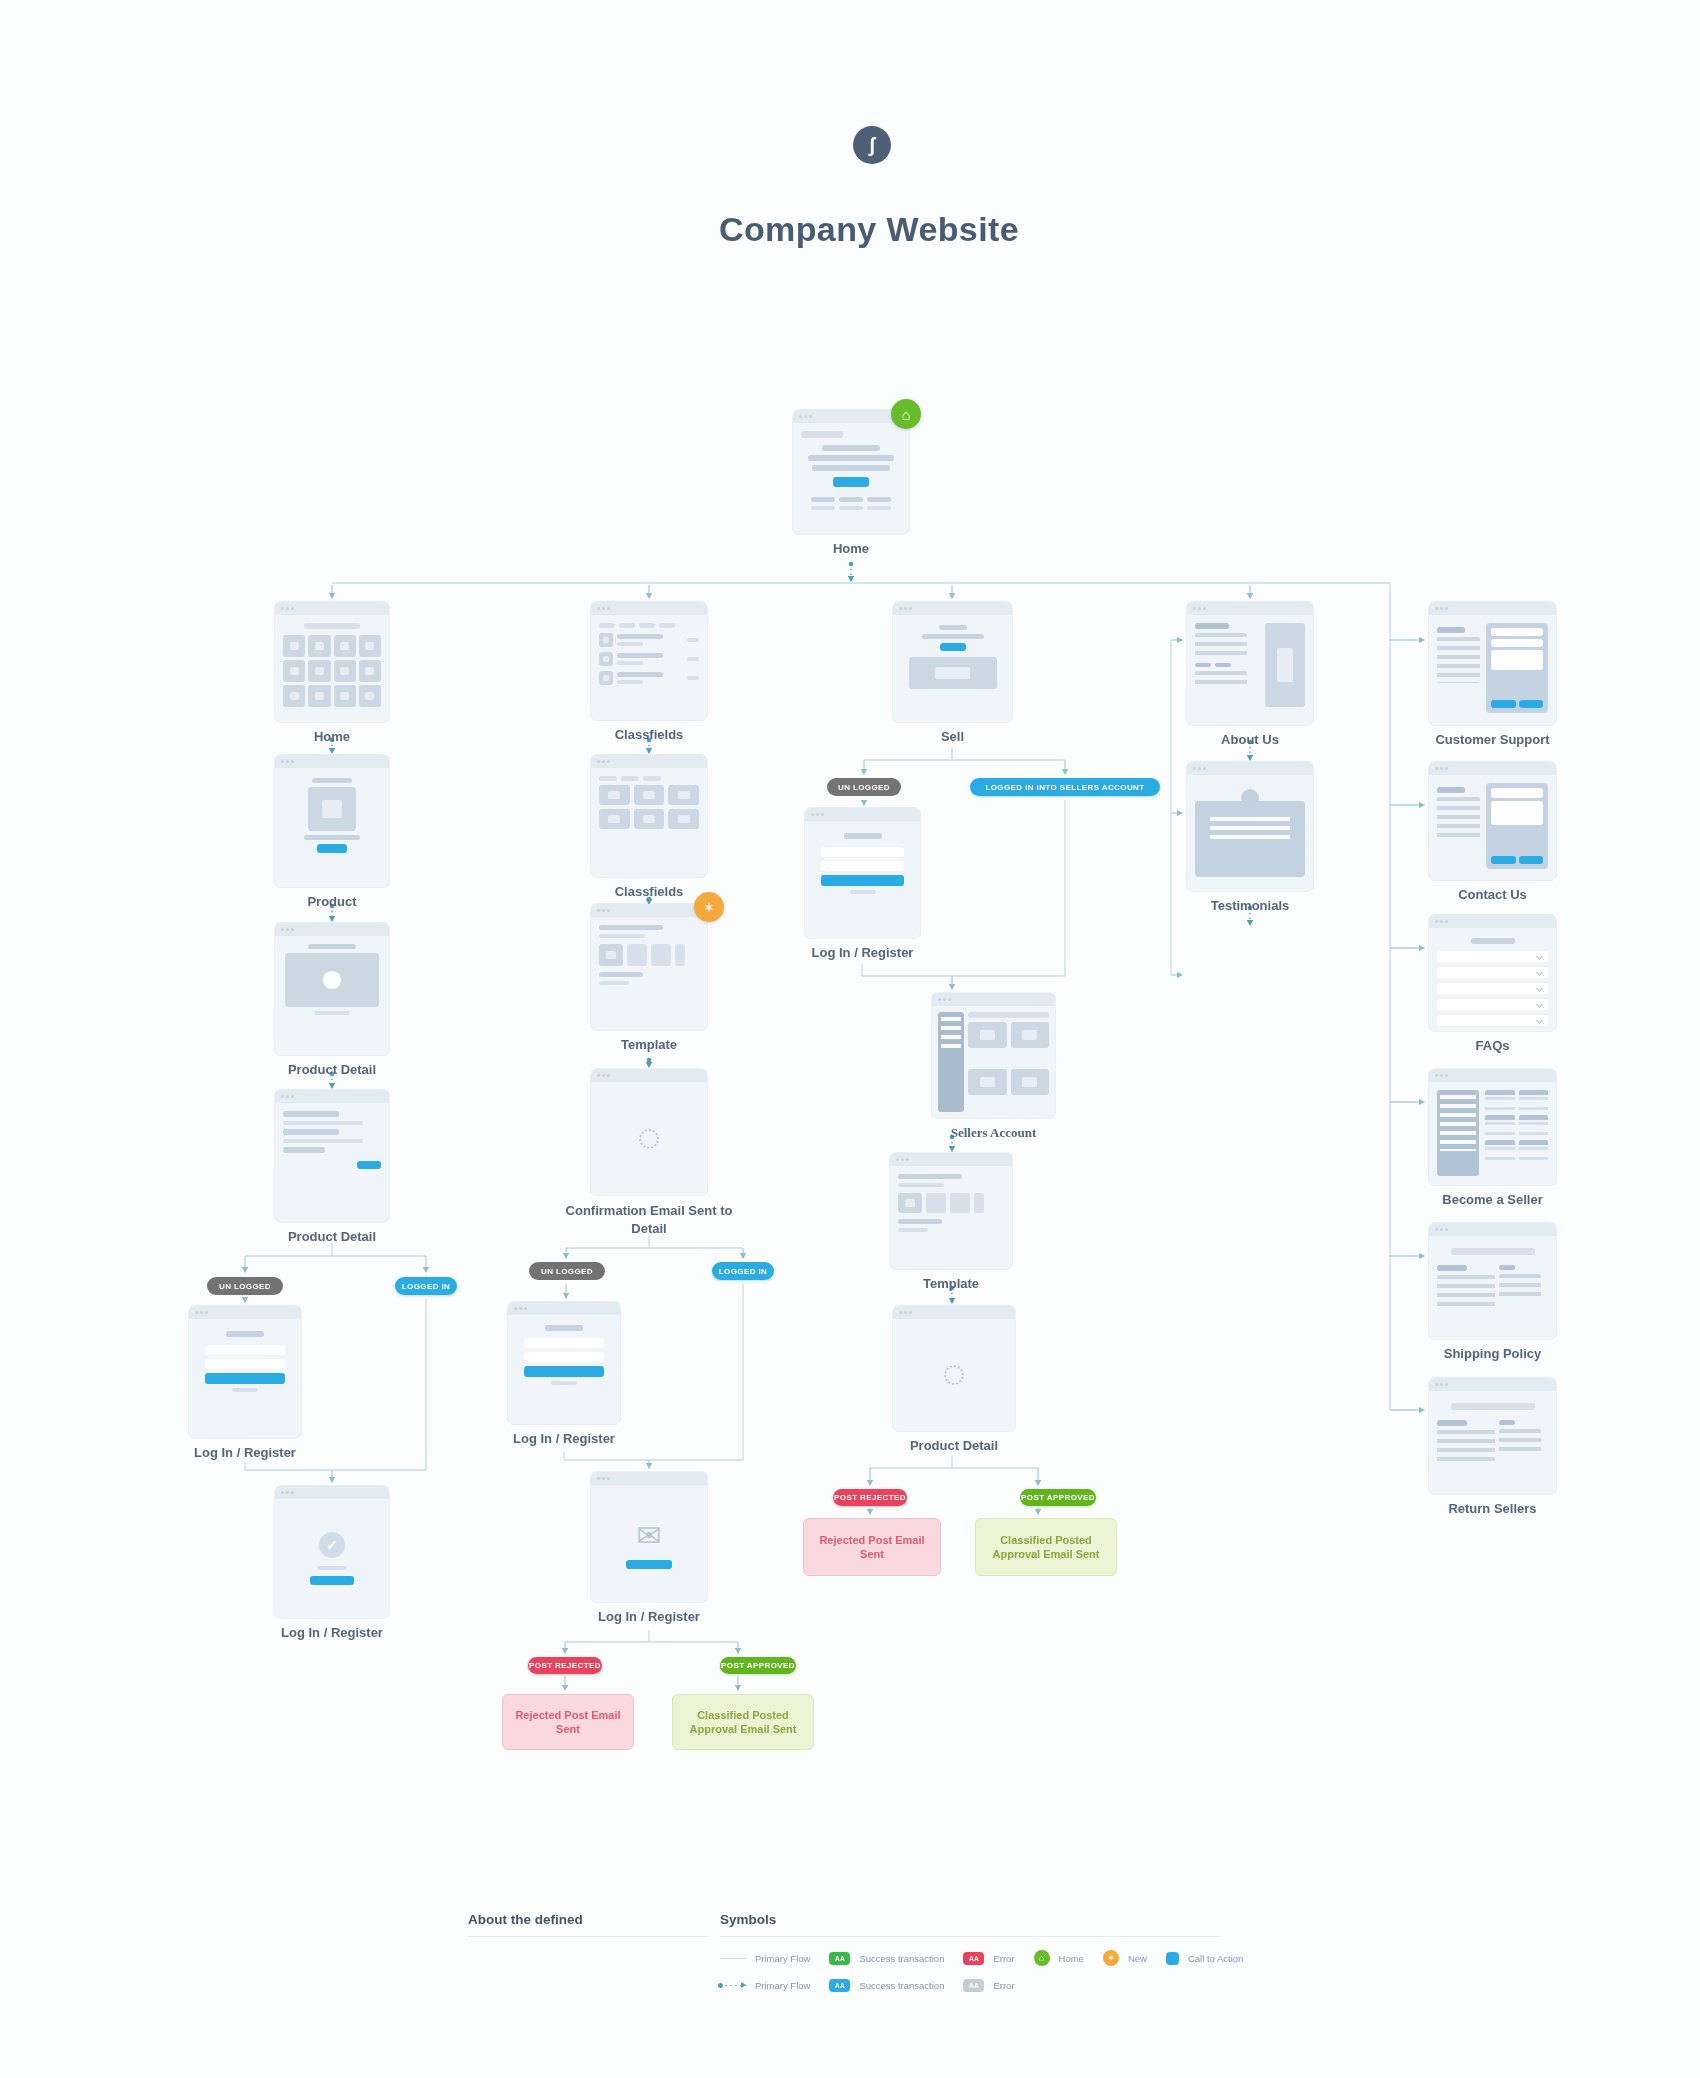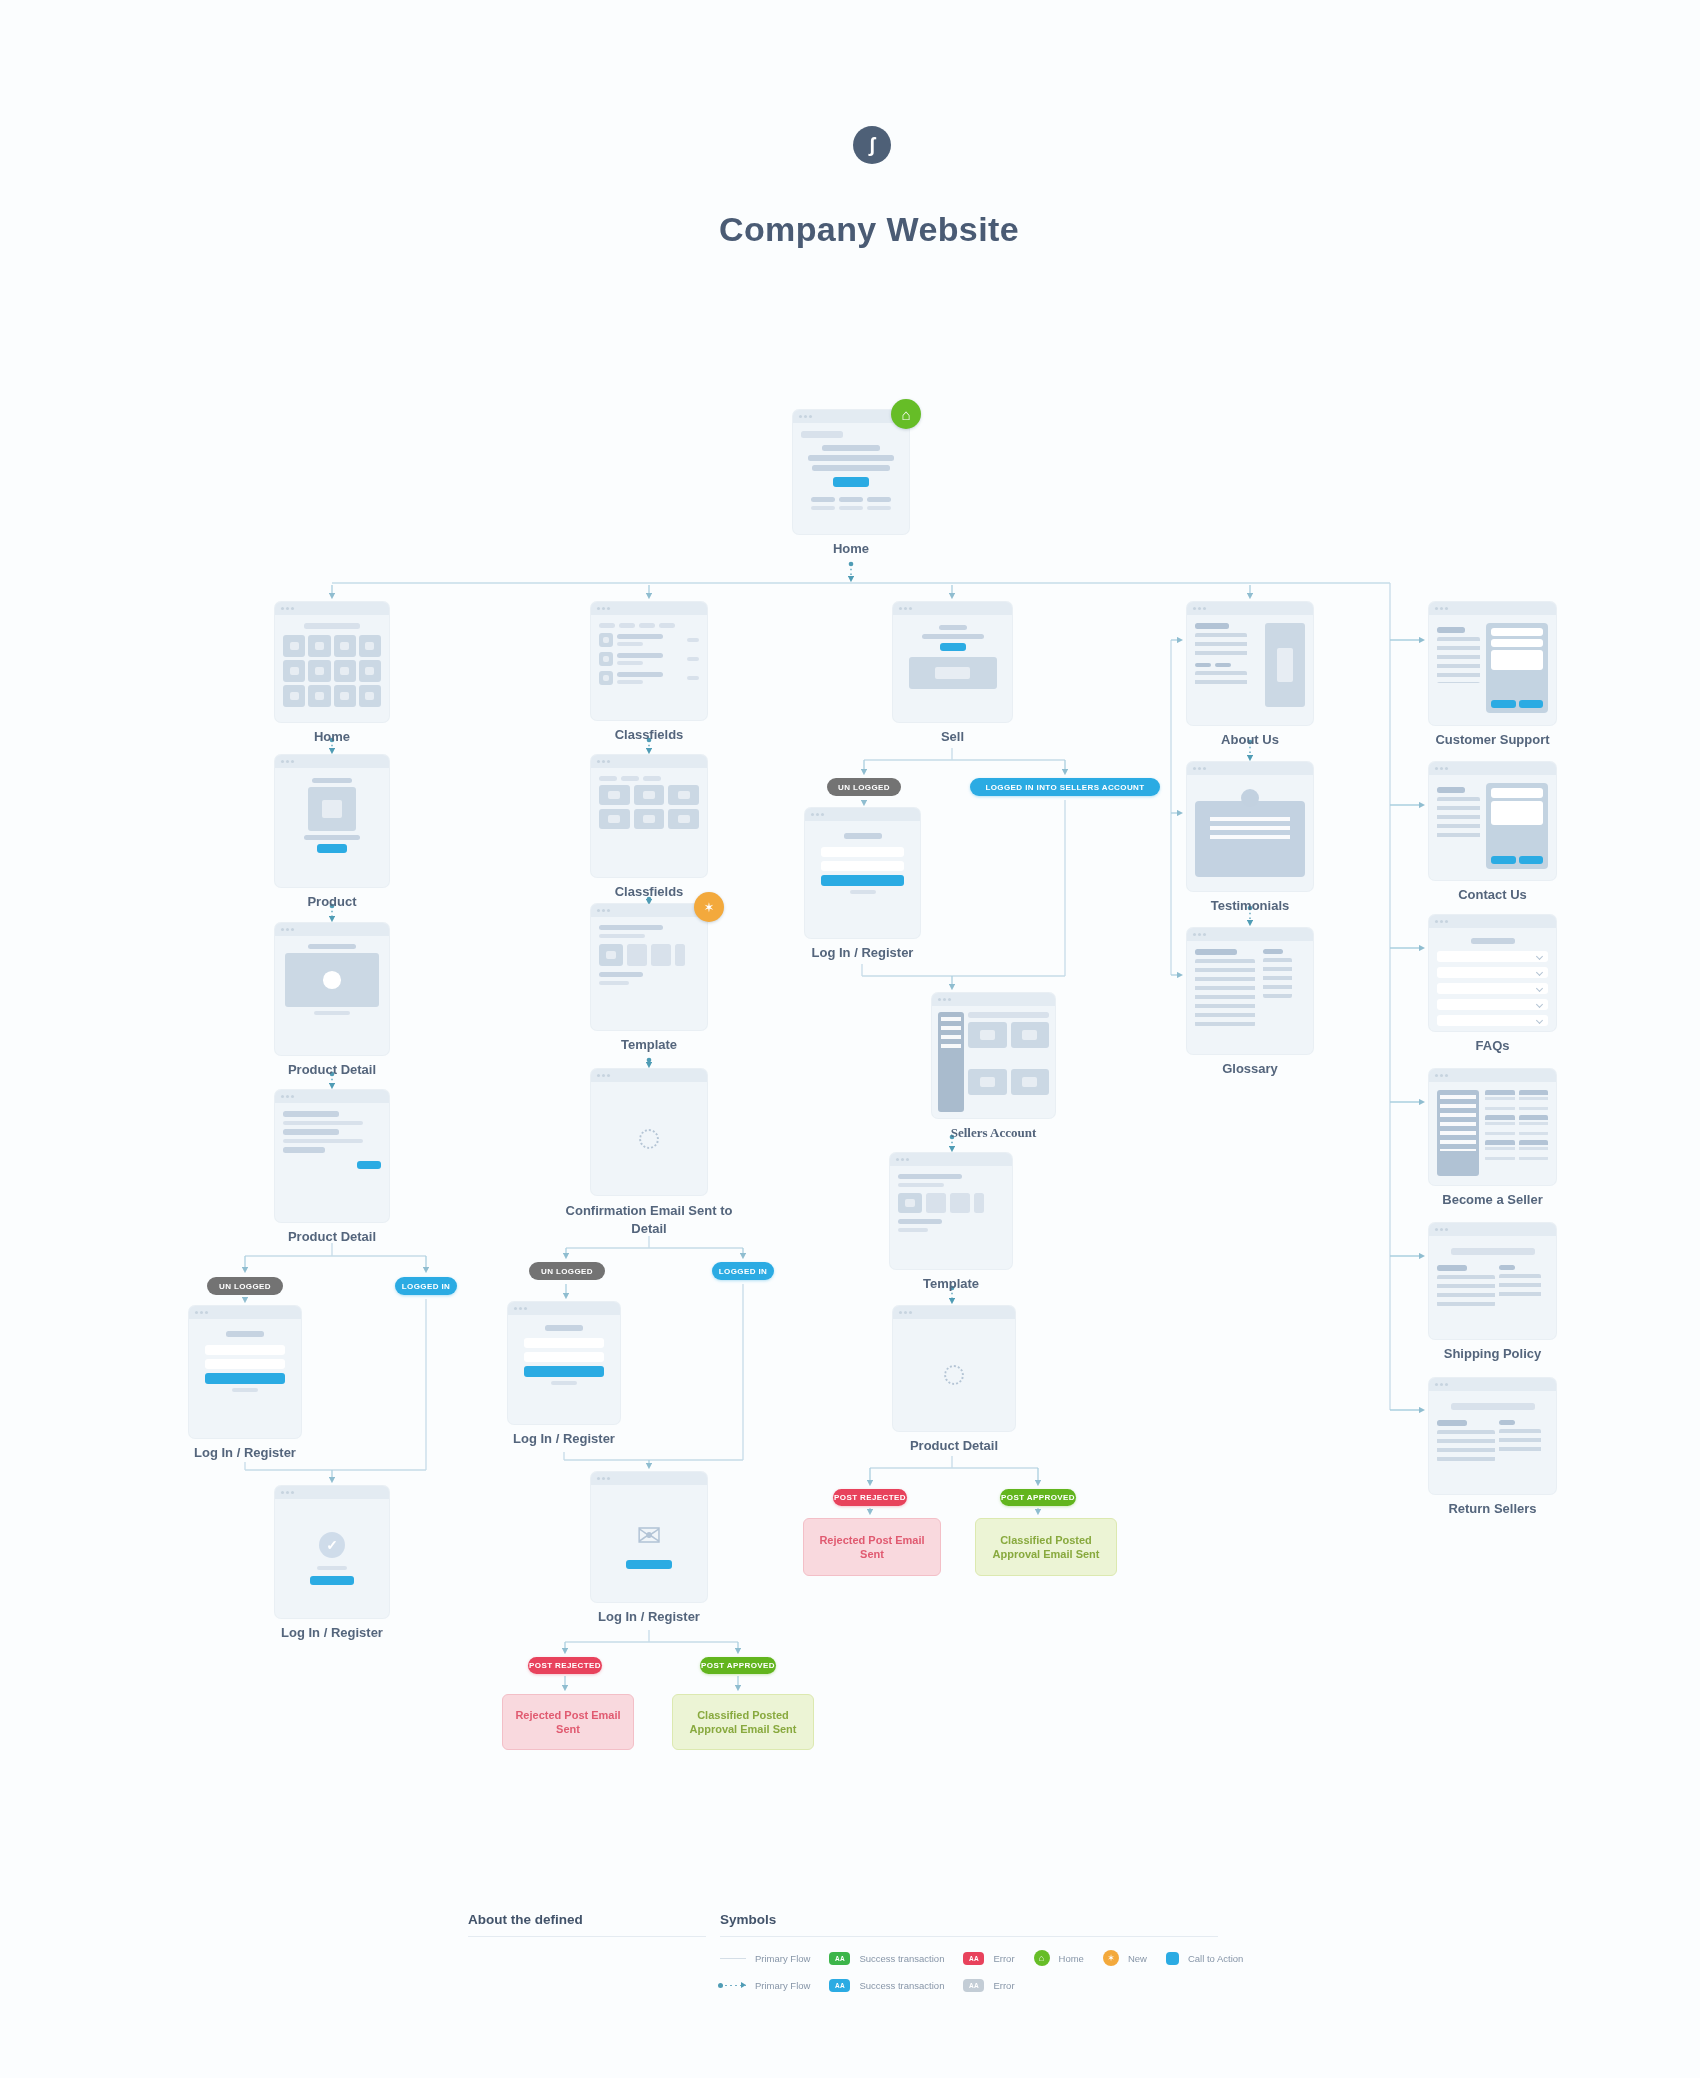--- a/index.html
+++ b/index.html
@@ -54,21 +54,21 @@
   .nlabel.wrap{width:168px;line-height:1.35;}
   .cbadge{position:absolute;width:30px;height:30px;border-radius:50%;display:flex;align-items:center;justify-content:center;
           color:#fff;font-size:15px;box-shadow:0 1px 3px rgba(60,90,120,.25);z-index:3;}
   .cbadge.green{background:#66bd27;}
   .cbadge.orange{background:#f3a93c;font-size:13px;}
   .tag{position:absolute;border-radius:9px;color:#fff;font-size:8px;font-weight:700;letter-spacing:.4px;z-index:2;
        display:flex;align-items:center;justify-content:center;white-space:nowrap;text-transform:uppercase;}
   .tag.grey{background:#737373;}
   .tag.blue{background:#2babe3;box-shadow:0 1px 3px rgba(43,171,227,.35);}
   .tag.red{background:#e8425c;box-shadow:0 1px 3px rgba(232,66,92,.3);}
-  .tag.green{background:#62b51e;box-shadow:0 1px 3px rgba(98,181,30,.3);}
+  .tag.green{background:#62b51e;box-shadow:0 1px 3px rgba(98,181,30,.3);margin-left:20px;}
   .result{position:absolute;border-radius:6px;display:flex;align-items:center;justify-content:center;text-align:center;
           font-size:11px;font-weight:700;line-height:1.3;padding:4px;z-index:2;}
   .result.red{background:#f9d9de;border:1px solid #f3bfc7;color:#e05a70;}
   .result.green{background:#ecf4d5;border:1px solid #dce9b0;color:#88a93e;}
   
   .sect{position:absolute;}
   .sect h3{margin:0;font-size:13.5px;font-weight:700;color:#42536a;padding-bottom:9px;border-bottom:1px solid #e4ebf1;}
   .abouttext{margin-top:10px;font-size:10.5px;line-height:1.55;color:#9aa8b6;width:238px;}
   .legrow{display:flex;align-items:center;gap:19px;margin-top:13px;}
   .leg{display:flex;align-items:center;gap:9px;}
@@ -600,40 +600,20 @@
       <div class="cbody mid">
         <i class="ava"></i>
         <i class="bigt" style="height:64px;">
             <i class="wbars" style="width:72%;height:22px;margin-top:4px;"></i>
           </i>
       </div>
     </div>
     <div class="nlabel">Testimonials</div>
   </div>
 
-  <div class="node" style="left:1187px;top:928px;width:126px;">
-    <div class="card" style="height:126px;">
-      <div class="chead">
-          <i></i>
-          <i></i>
-          <i></i>
-        </div>
-      <div class="cbody" style="flex-direction:row;align-items:flex-start;gap:8px;">
-        <i class="col" style="flex:1.4;gap:4px;">
-            <i class="b3" style="width:42px;height:6px;"></i>
-            <i class="bars" style="width:100%;height:68px;"></i>
-          </i>
-        <i class="col" style="flex:1;gap:4px;">
-            <i class="b3" style="width:20px;height:5px;"></i>
-            <i class="bars" style="width:70%;height:40px;"></i>
-          </i>
-      </div>
-    </div>
-    <div class="nlabel">Glossary</div>
-  </div>
 
   <div class="node" style="left:1429px;top:762px;width:127px;">
     <div class="card" style="height:118px;">
       <div class="chead">
           <i></i>
           <i></i>
           <i></i>
         </div>
       <div class="cbody" style="flex-direction:row;align-items:flex-start;gap:6px;">
         <i class="col" style="flex:1;gap:4px;padding-top:4px;">

